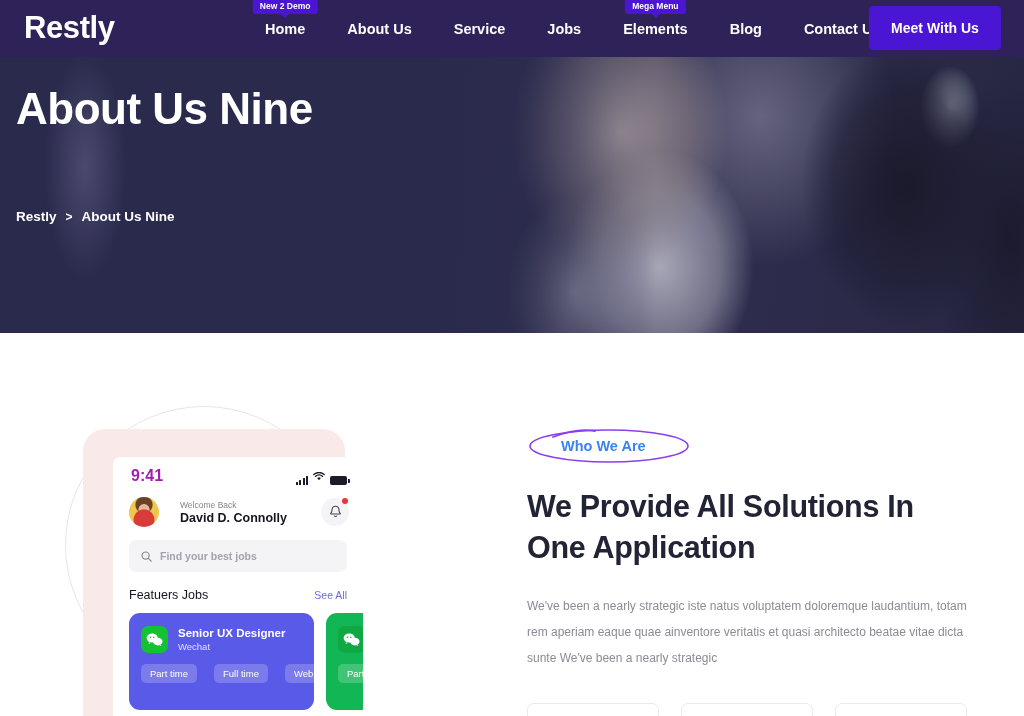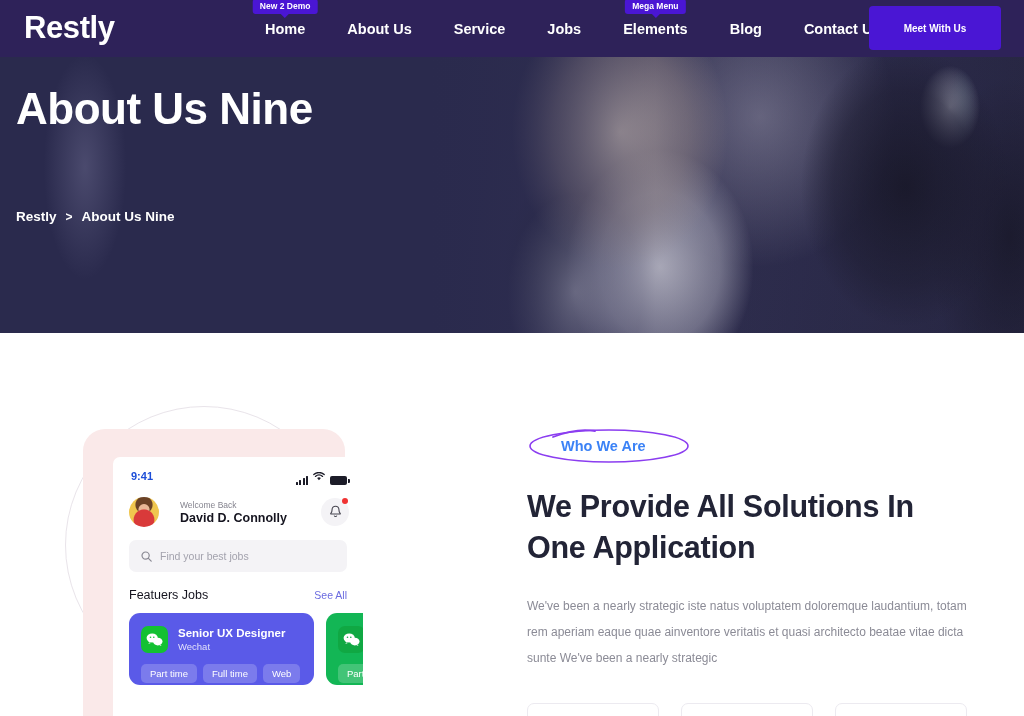--- a/index.html
+++ b/index.html
@@ -45,21 +45,21 @@
     transform:translateX(-50%);
     border-left:4px solid transparent; border-right:4px solid transparent;
     border-top:4px solid #4a16d4;
   }
   .cta-btn {
     position:absolute; right:23px; top:6px;
     width:132px; height:44px;
     background:#4a16d4; color:#ffffff;
     border:none; border-radius:4px;
     font-family:"Liberation Sans", sans-serif;
-    font-size:10px; font-weight:700;
+    font-size:14px; font-weight:700;
     cursor:pointer;
   }
 
   
   .hero {
     position:absolute; top:57px; left:0; width:1024px; height:276px;
     overflow:hidden;
   }
   .hero-photo {
     position:absolute; inset:0;
@@ -121,21 +121,21 @@
     position:absolute; left:30px; top:28px;
     width:250px; height:275px;
     background:#ffffff;
     border-radius:7px 7px 0 0;
     overflow:hidden;
   }
   .status-bar {
     display:flex; align-items:center; justify-content:space-between;
     padding:10px 16px 6px 18px;
   }
-  .status-time { font-size:11px; font-weight:700; color:#1d4ed8;text-align:right; }
+  .status-time { font-size:16px; font-weight:700; color:#a21caf;text-align:right; }
   .status-icons { display:flex; align-items:flex-end; gap:5px; }
   .sig-bars { display:flex; align-items:flex-end; gap:1.5px; height:9px; }
   .sig-bars i { width:2px; background:#1c1c28; border-radius:.5px; display:block; }
   .sig-bars i:nth-child(1){height:3px}.sig-bars i:nth-child(2){height:5px}
   .sig-bars i:nth-child(3){height:7px}.sig-bars i:nth-child(4){height:9px}
   .battery {
     width:17px; height:9px; border-radius:2px; background:#1c1c28;
     position:relative;
   }
   .battery::after {
@@ -166,43 +166,43 @@
   .bell-dot {
     position:absolute; top:0px; right:1px;
     width:6px; height:6px; border-radius:50%; background:#f03232;
   }
   .search-box {
     margin:13px 16px 0; height:32px;
     background:#f4f3f6; border-radius:7px;
     display:flex; align-items:center; gap:8px; padding:0 12px;
     cursor:text;
   }
-  .search-ph { font-size:10.5px; color:#a3a2ad; }
+  .search-ph { font-size:10.5px; color:#a3a2ad;font-weight:bold; }
   .jobs-head {
     display:flex; align-items:baseline; justify-content:space-between;
     padding:16px 16px 0;
   }
   .jobs-title { font-size:12.5px; font-weight:400; color:#15141f; }
   .jobs-seeall { font-size:10.5px; color:#6a6ae0; cursor:pointer;text-align:right; }
   .jobs-row { display:flex; gap:12px; padding:11px 0 0 16px; }
   .job-card {
     width:185px; flex-shrink:0; border-radius:11px;
-    padding:13px 12px 2px;
+    padding:13px 12px 27px;
   }
   .job-card.c1 { background:#5a5ae8; }
   .job-card.c2 { background:#13b655; }
   .job-top { display:flex; align-items:center; gap:10px; }
   .job-logo {
     width:27px; height:27px; border-radius:7px; background:#13c132;
     display:flex; align-items:center; justify-content:center; flex-shrink:0;
   }
   .job-card.c2 .job-logo { background:#10a843; }
   .job-role { font-size:11.5px; font-weight:700; color:#ffffff; line-height:14px; white-space:nowrap; }
   .job-company { font-size:9.5px; color:#e2e1fb; line-height:13px; }
-  .job-tags { display:flex; gap:6px; margin-top:11px; }
+  .job-tags { display:flex; gap:17px; margin-top:11px; }
   .job-tag {
     background:rgba(255,255,255,.2); color:#ffffff;
     font-size:9.5px; padding:4px 9px; border-radius:5px;
     white-space:nowrap;
   }
 
   
   .content { position:absolute; left:527px; top:0; width:470px; }
   .who-badge {
     position:relative; display:inline-block;

